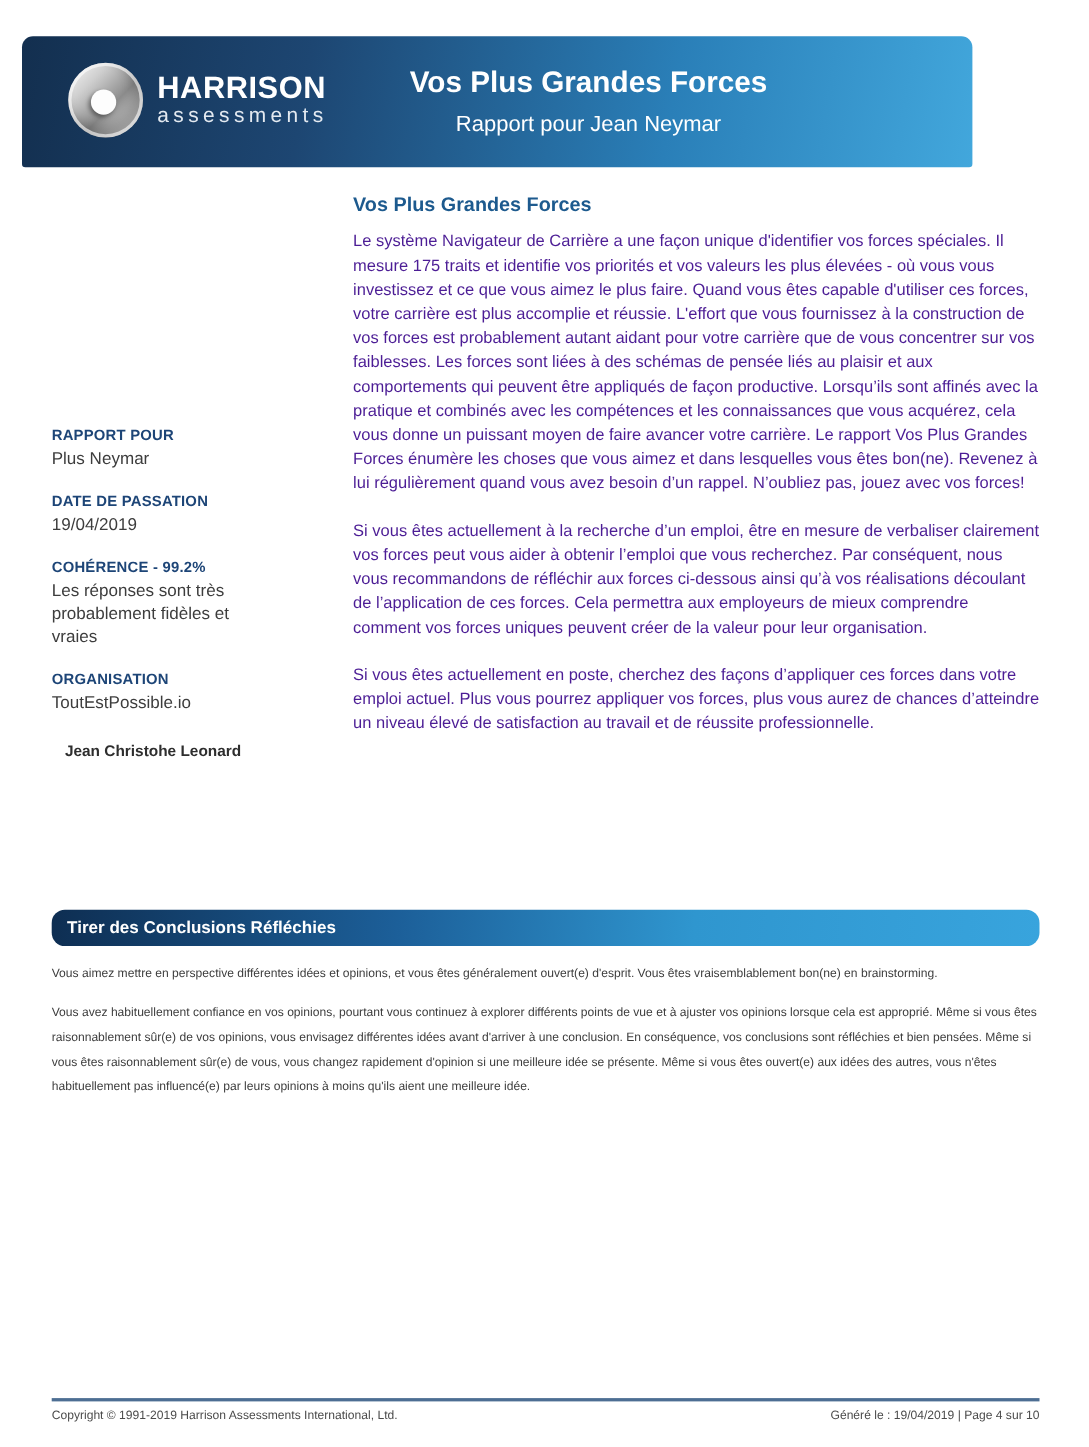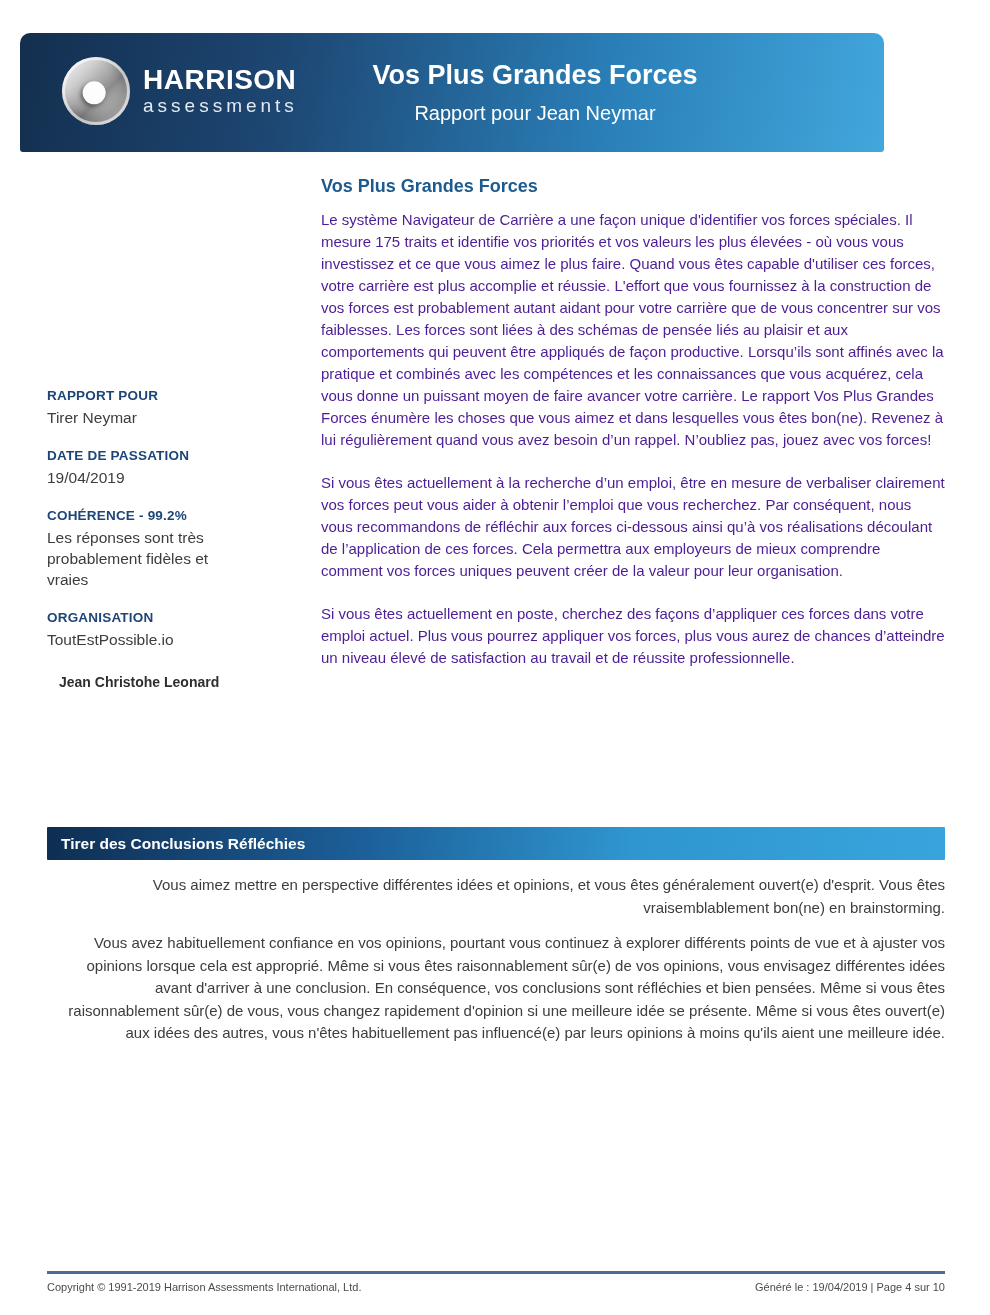--- a/index.html
+++ b/index.html
@@ -42,24 +42,24 @@
   .main { flex:1; min-width:0; }
   .section { margin-bottom:21px; }
   .section-heading { color:#1d5a8e; font-size:18px; font-weight:bold; }
   .section-body { color:#4c1d95; font-size:15px; line-height:22px; margin-top:12px; }
 
   
   .trait-bar {
     position:absolute; top:827px; left:47px; width:898px; height:33px;
     background:linear-gradient(95deg,#0e2e52 0%,#1c5f99 35%,#2f96cf 65%,#38a4dd 100%);
     color:#fff; font-weight:bold; font-size:15.5px; line-height:33px;
-    padding-left:14px; border-radius:1px;
+    padding-left:14px; border-radius:12px;
   }
   .trait-paras { position:absolute; top:874px; left:47px; width:898px; }
-  .trait-paras .tpara { color:#3d3d3d; font-size:15px; line-height:22.5px; margin-bottom:13px;text-align:right; }
+  .trait-paras .tpara { color:#3d3d3d; font-size:11px; line-height:22.5px; margin-bottom:13px; }
 
   
   .footer-rule { position:absolute; left:47px; width:898px; top:1271px; border-top:3px solid #4d6e93; }
   .footer { position:absolute; left:47px; width:898px; top:1281px; display:flex; justify-content:space-between; font-size:11px; color:#4b4b4b; }
 </style>
 </head>
 <body>
 
 <div class="page">
 
@@ -75,21 +75,21 @@
       <div class="banner-title">Vos Plus Grandes Forces</div>
       <div class="banner-subtitle">Rapport pour Jean Neymar</div>
     </div>
   </div>
 
   <div class="content">
 
     <div class="sidebar">
       <div class="field">
         <div class="field-label">RAPPORT POUR</div>
-        <div class="field-value">Tirer Neymar</div>
+        <div class="field-value">Plus Neymar</div>
       </div>
       <div class="field">
         <div class="field-label">DATE DE PASSATION</div>
         <div class="field-value">19/04/2019</div>
       </div>
       <div class="field">
         <div class="field-label">COHÉRENCE - 99.2%</div>
         <div class="field-value">Les réponses sont très probablement fidèles et vraies</div>
       </div>
       <div class="field">

